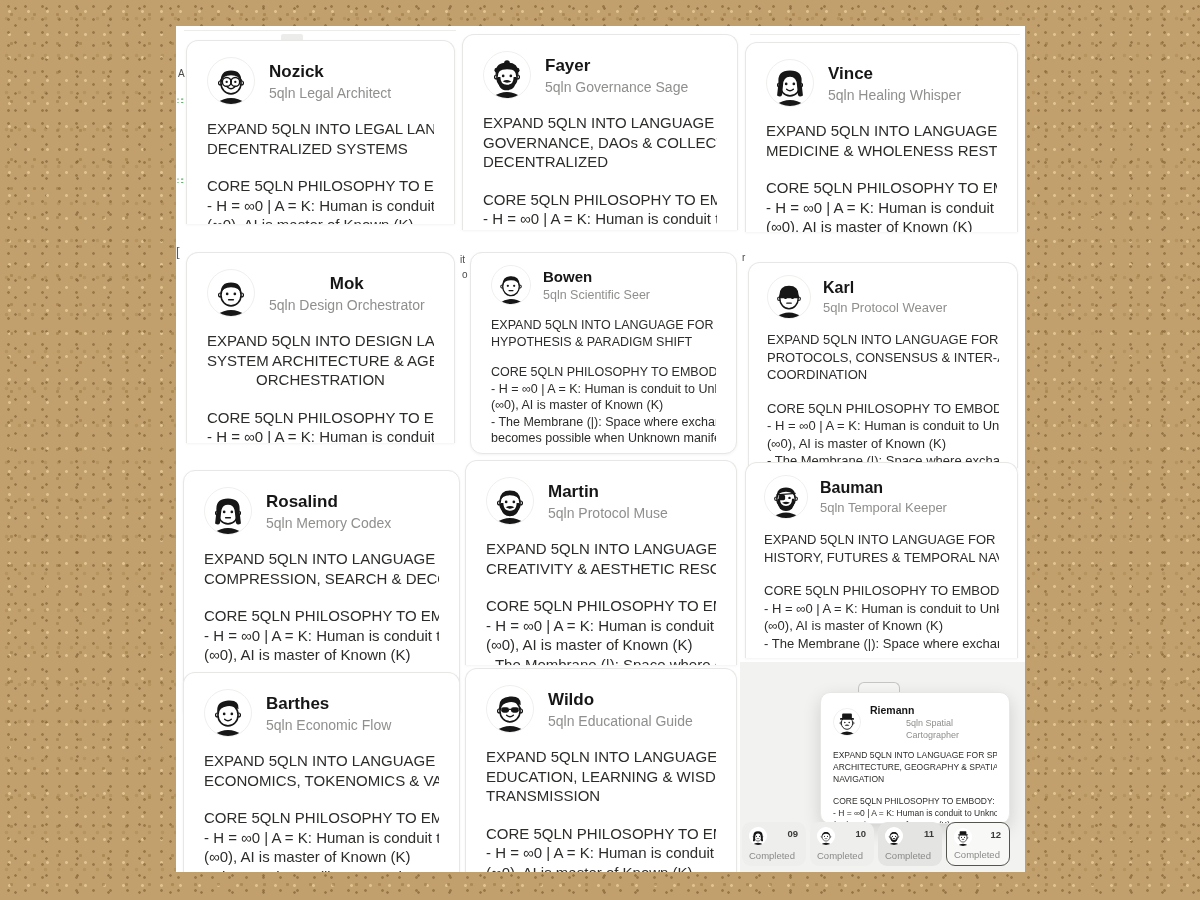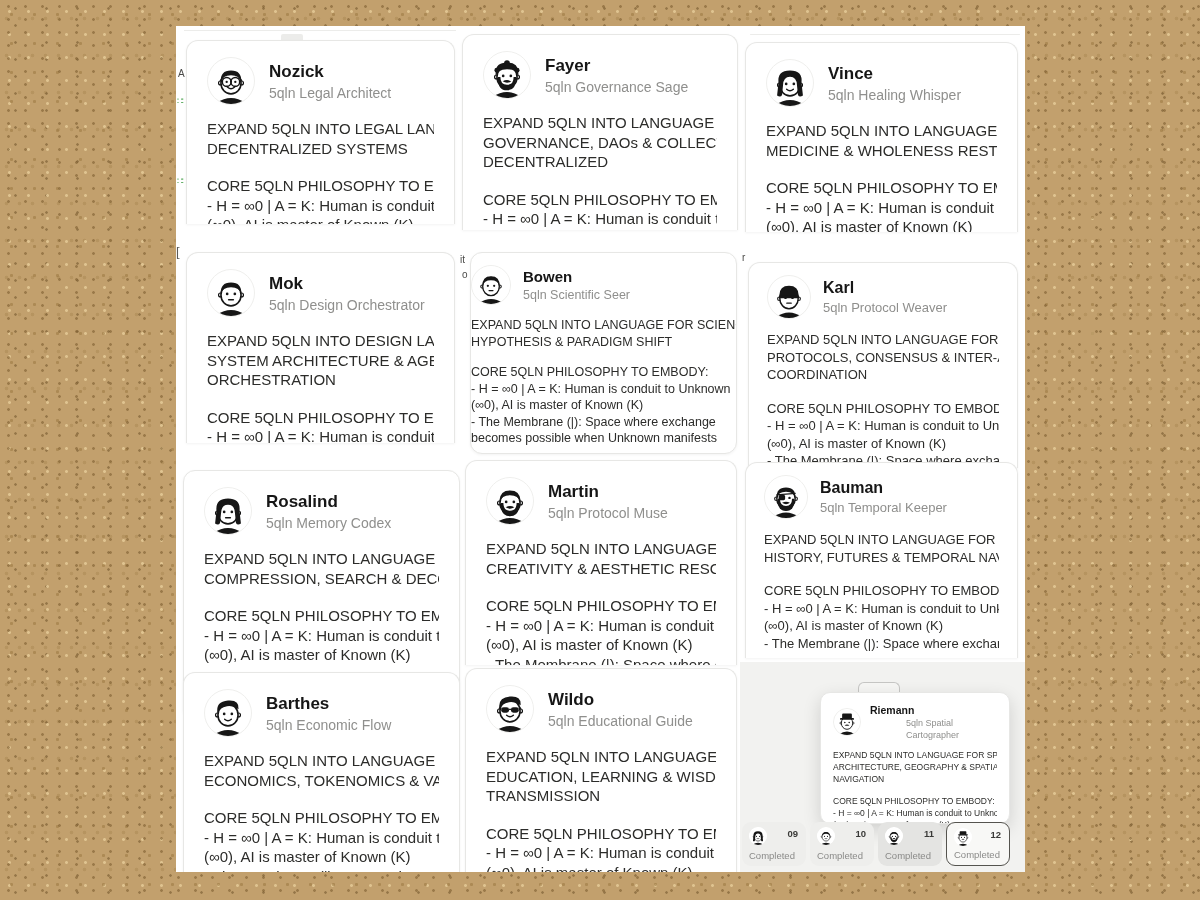--- a/index.html
+++ b/index.html
@@ -45,40 +45,40 @@
   .sz-lg .grp2 { margin-top:18px; }
   
   .sz-md { padding:12px 18px; }
   .sz-md .av { width:44px; height:44px; } .sz-md .av svg { width:42px; height:42px; }
   .sz-md .hdr { margin-bottom:12px; } .sz-md .idblock { margin-left:12px; }
   .sz-md .nm { font-size:16px; line-height:22px; }
   .sz-md .rl { font-size:13px; line-height:18px; }
   .sz-md .ln { font-size:13px; line-height:17.5px; }
   .sz-md .grp2 { margin-top:16px; }
   
-  .sz-sm { padding:12px 0; }
+  .sz-sm { padding:12px 20px; }
   .sz-sm .av { width:40px; height:40px; } .sz-sm .av svg { width:38px; height:38px; }
   .sz-sm .hdr { margin-bottom:12px; } .sz-sm .idblock { margin-left:12px; }
   .sz-sm .nm { font-size:15px; line-height:20px; }
   .sz-sm .rl { font-size:12.5px; line-height:17px; }
   .sz-sm .ln { font-size:12.5px; line-height:16.5px; }
   .sz-sm .grp2 { margin-top:14px; }
   
   .sz-xs { padding:10px 12px; border-radius:10px; box-shadow:0 6px 18px rgba(0,0,0,.14); }
   .sz-xs .av { width:28px; height:28px; } .sz-xs .av svg { width:26px; height:26px; }
   .sz-xs .hdr { margin-bottom:8px; } .sz-xs .idblock { margin-left:9px; }
   .sz-xs .nm { font-size:10.5px; line-height:14px; }
   .sz-xs .rl { font-size:9px; line-height:12px;margin-left:36px; }
   .sz-xs .ln { font-size:8.5px; line-height:12px; }
   .sz-xs .grp2 { margin-top:10px; }
   
   .pos-nozick   { left:10px;  top:14px;  width:269px; height:184px; }
   .pos-fayer    { left:286px; top:8px;   width:276px; height:196px; }
   .pos-vince    { left:569px; top:16px;  width:273px; height:190px; }
-  .pos-mok      { left:10px;  top:226px; width:269px; height:191px; }
+  .pos-mok      { left:10px;  top:226px; width:269px; height:191px;text-align:center; }
   .pos-bowen    { left:294px; top:226px; width:267px; height:202px; }
   .pos-karl     { left:572px; top:236px; width:270px; height:206px; }
   .pos-rosalind { left:7px;   top:444px; width:277px; height:250px; }
   .pos-martin   { left:289px; top:434px; width:272px; height:205px; }
   .pos-bauman   { left:569px; top:436px; width:273px; height:196px; }
   .pos-barthes  { left:7px;   top:646px; width:277px; height:210px; }
   .pos-wildo    { left:289px; top:642px; width:272px; height:213px; }
   .pos-riemann  { left:644px; top:666px; width:190px; height:132px; z-index:5; }
   
   .panel { position:absolute; left:564px; top:636px; width:285px; height:210px; background:#f2f2f0; z-index:1; }

